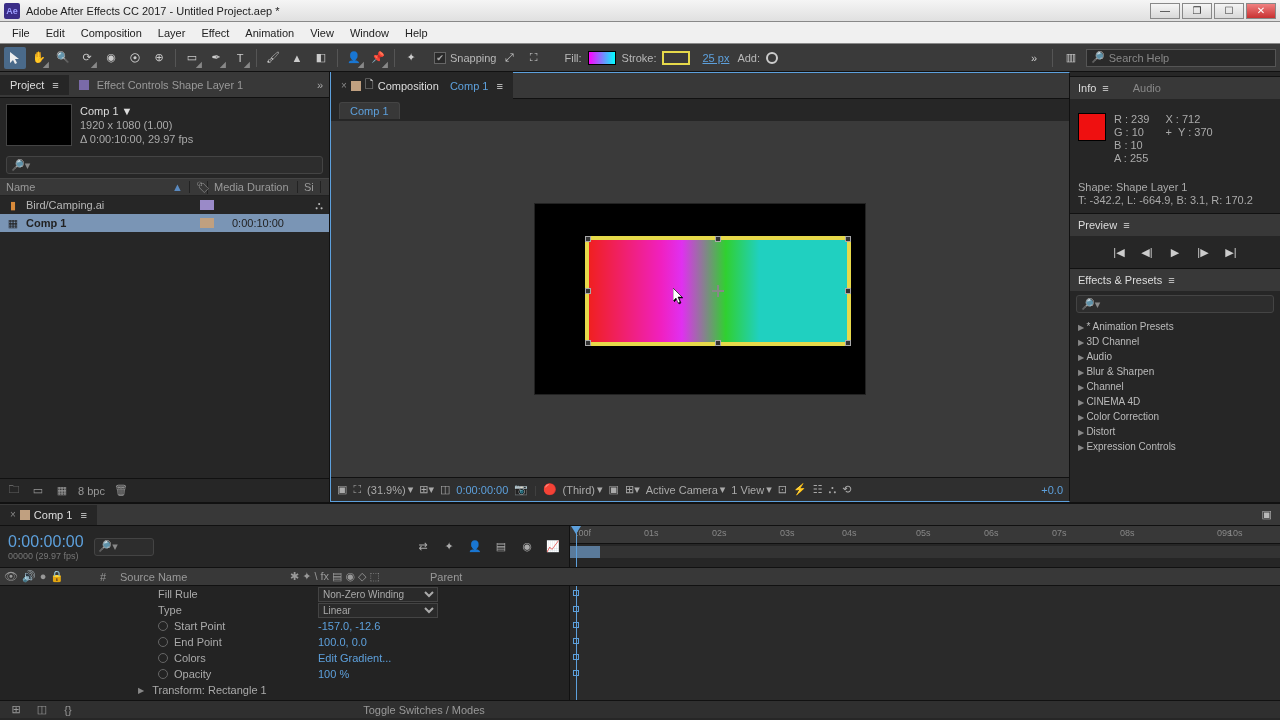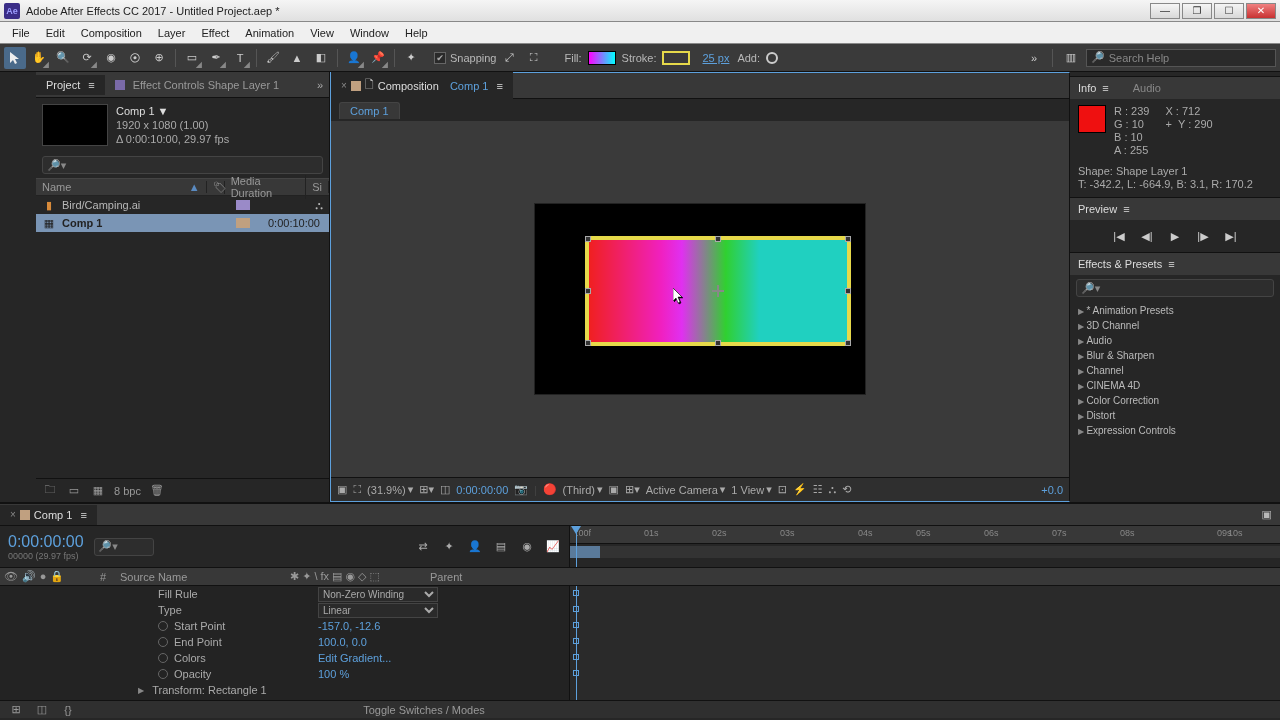--- a/index.html
+++ b/index.html
@@ -30,21 +30,21 @@
 .toolbar .numfield { color:#5da0dc; text-decoration:underline; cursor:ew-resize; margin:0 6px; }
 .toolbar .addshape { width:12px; height:12px; border:2px solid #ccc; border-radius:50%; margin-left:4px; position:relative; cursor:pointer; }
 .toolbar .right { margin-left:auto; display:flex; align-items:center; gap:4px; }
 .searchbox { width:190px; height:18px; background:#2a2a2a; border:1px solid #555; display:flex; align-items:center; padding:0 4px; gap:4px; color:#888; }
 
 
 .mainrow { display:flex; height:430px; }
 
 
 .panel { background:#262626; display:flex; flex-direction:column; }
-.panel.project { width:330px; border-right:1px solid #111;padding-left:36px; }
+.panel.project { width:330px; border-right:1px solid #111; }
 .panelheader { height:26px; background:#383838; display:flex; align-items:center; border-bottom:1px solid #111; }
 .paneltab { padding:4px 10px; display:flex; align-items:center; gap:4px; cursor:pointer; }
 .paneltab.active { background:#262626; color:#ddd; }
 .paneltab .close-x { color:#888; font-size:10px; }
 .paneltab .menuarrow { margin-left:4px; }
 .overflow { margin-left:auto; padding:0 6px; color:#aaa; }
 .compinfo { display:flex; padding:6px; gap:8px; }
 .compthumb { width:66px; height:42px; background:#000; border:1px solid #444; }
 .compmeta { font-size:10px; line-height:14px; color:#aaa; }
 .compmeta .name { color:#ddd; }
@@ -78,21 +78,21 @@
 .viewfooter .sep { color:#444; }
 .viewfooter .timecode { color:#5da0dc; }
 .viewfooter .exposure { color:#5da0dc; margin-left:auto; }
 .vfbtn { cursor:pointer; }
 
 
 .panel.right { width:210px; padding:4px 0; }
 .rpanel { border-top:1px solid #111; }
 .rheader { height:22px; background:#383838; display:flex; align-items:center; padding:1px 8px; gap:6px; font-size:11px; color:#ddd; }
 .rheader .tab2 { color:#888; margin-left:18px; cursor:pointer; }
-.infobody { padding:6px 8px; font-size:10px; line-height:13px; display:flex; gap:8px; }
+.infobody { padding:14px 8px; font-size:10px; line-height:13px; display:flex; gap:8px; }
 .infoswatch { width:28px; height:28px; background:#ef1010; border:1px solid #000; }
 .infotext { color:#aaa; }
 .shapeinfo { padding:2px 8px 6px; font-size:10px; color:#aaa; line-height:13px; }
 .previewctrl { display:flex; justify-content:center; gap:12px; padding:8px 0; }
 .previewctrl .btn { width:16px; height:16px; cursor:pointer; color:#ccc; display:flex; align-items:center; justify-content:center; }
 .epsearch { margin:4px 6px; height:18px; background:#2d2d2d; border:1px solid #444; border-radius:3px; display:flex; align-items:center; padding:0 4px; color:#888; }
 .eplist { padding:2px 0; }
 .eprow { padding:2px 8px; cursor:pointer; color:#bbb; font-size:10px; }
 .eprow::before { content:"▶ "; font-size:8px; color:#888; }
 
@@ -328,21 +328,21 @@
       <div class="infobody">
         <div class="infoswatch"></div>
         <div class="infotext">
           <div>R : 239</div>
             <div>G : 10</div>
             <div>B : 10</div>
             <div>A : 255</div>
         </div>
         <div class="infotext" style="margin-left:8px;">
           <div>X : 712</div>
-            <div><span>+</span>&nbsp;&nbsp;<span>Y : 290</span></div>
+            <div><span>+</span>&nbsp;&nbsp;<span>Y : 370</span></div>
         </div>
       </div>
       <div class="shapeinfo">
         <div>Shape: Shape Layer 1</div>
         <div>T: -342.2, L: -664.9, B: 3.1, R: 170.2</div>
       </div>
     </div>
     <div class="rpanel">
       <div class="rheader">
           <span>Preview</span>
@@ -408,21 +408,21 @@
           <span class="panelbtn">📈</span>
         </div>
       </div>
     </div>
     <div class="ruler">
       <div class="rulerbar" id="rulerbar">
           <span class="rulertick" style="left: 6px;">:00f</span>
           <span class="rulertick" style="left: 74px;">01s</span>
           <span class="rulertick" style="left: 142px;">02s</span>
           <span class="rulertick" style="left: 210px;">03s</span>
-          <span class="rulertick" style="left: 288px;">04s</span>
+          <span class="rulertick" style="left: 272px;">04s</span>
           <span class="rulertick" style="left: 346px;">05s</span>
           <span class="rulertick" style="left: 414px;">06s</span>
           <span class="rulertick" style="left: 482px;">07s</span>
           <span class="rulertick" style="left: 550px;">08s</span>
           <span class="rulertick" style="left: 647px;">09s</span>
           <span class="rulertick" style="left: 658px;">10s</span>
         </div>
       <div class="navbar">
           <div class="navthumb"></div>
         </div>

